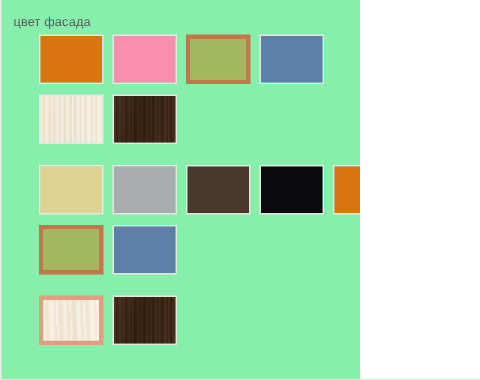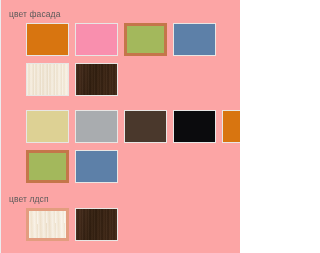--- a/index.html
+++ b/index.html
@@ -10,21 +10,21 @@
   body {
     width: 240px;
     height: 253px;
     font-family: "Liberation Sans", "DejaVu Sans", sans-serif;
     overflow: hidden;
     position: relative;
   }
   #root {
     width: 240px;
     height: 253px;
-    background: #fca5a5;
+    background: #86efac;
     position: relative;
     box-sizing: border-box;
     border-left: 1px solid #ecebee;
   }
   .group {
     padding: 0 0 0 0;
   }
   .group-label {
     font-size: 8.5px;
     color: #5a5a5a;
@@ -152,21 +152,20 @@
         <div class="swatch selected">
           <div class="fill" style="background: rgb(163, 184, 92);"></div>
         </div>
         <div class="swatch">
           <div class="fill" style="background: rgb(93, 128, 168);"></div>
         </div>
       </div>
     </div>
     <div class="spacer-md"></div>
     <div class="group">
-      <div class="group-label">цвет лдсп</div>
       <div class="swatch-row">
         <div class="swatch selected peach">
           <div class="fill tex-ldsp-cream"></div>
         </div>
         <div class="swatch">
           <div class="fill tex-wenge"></div>
         </div>
       </div>
     </div>
   </div>

